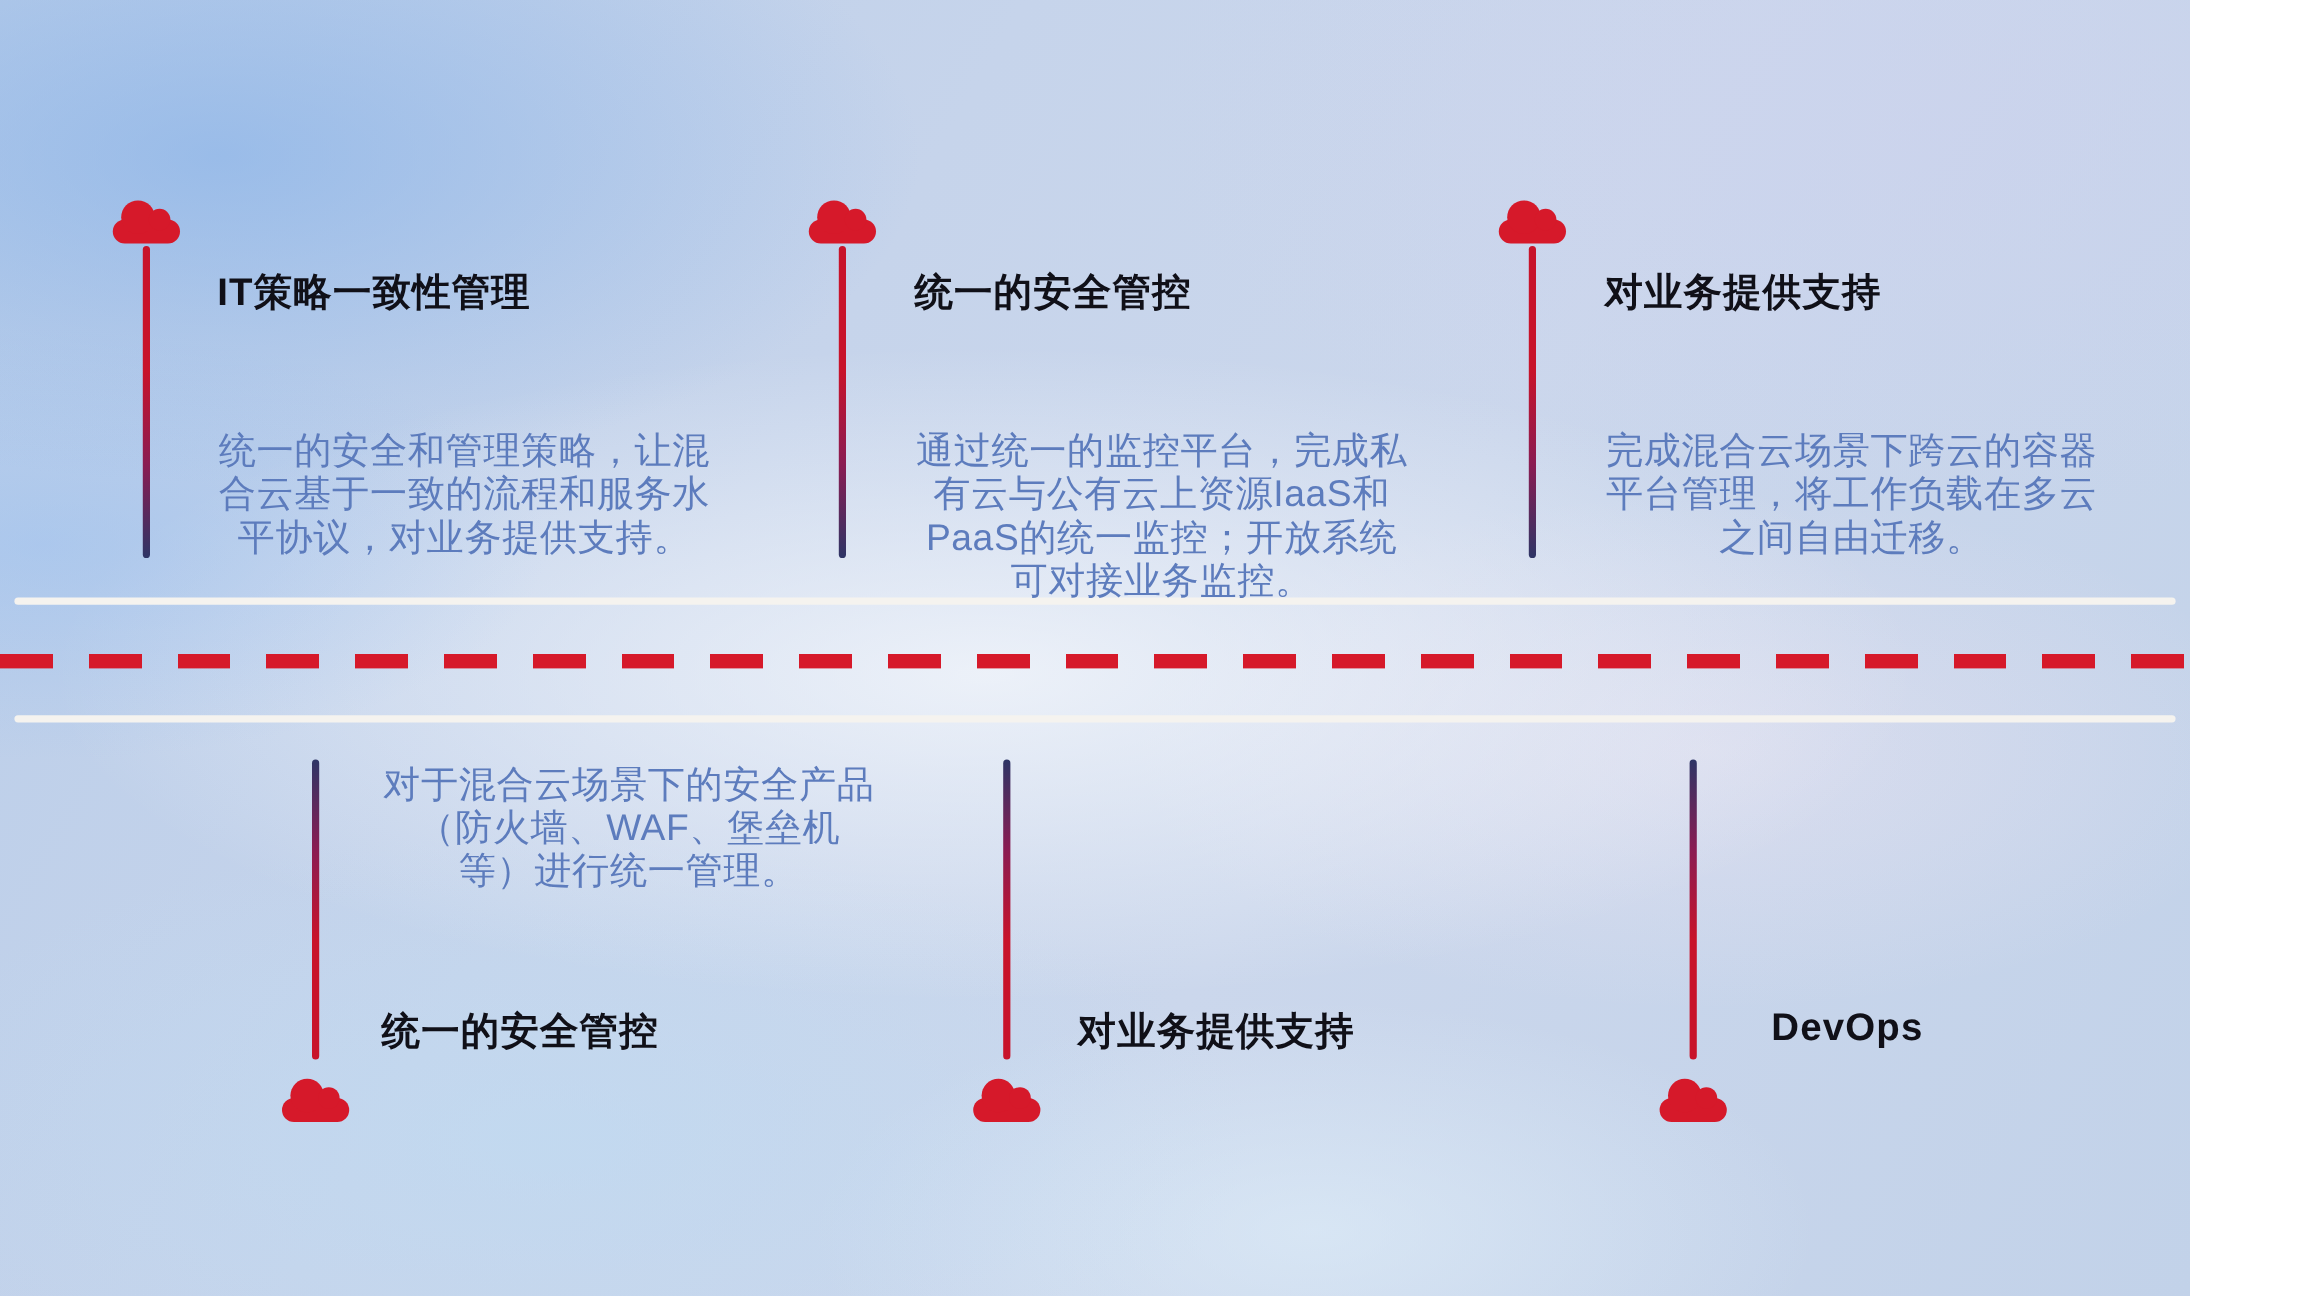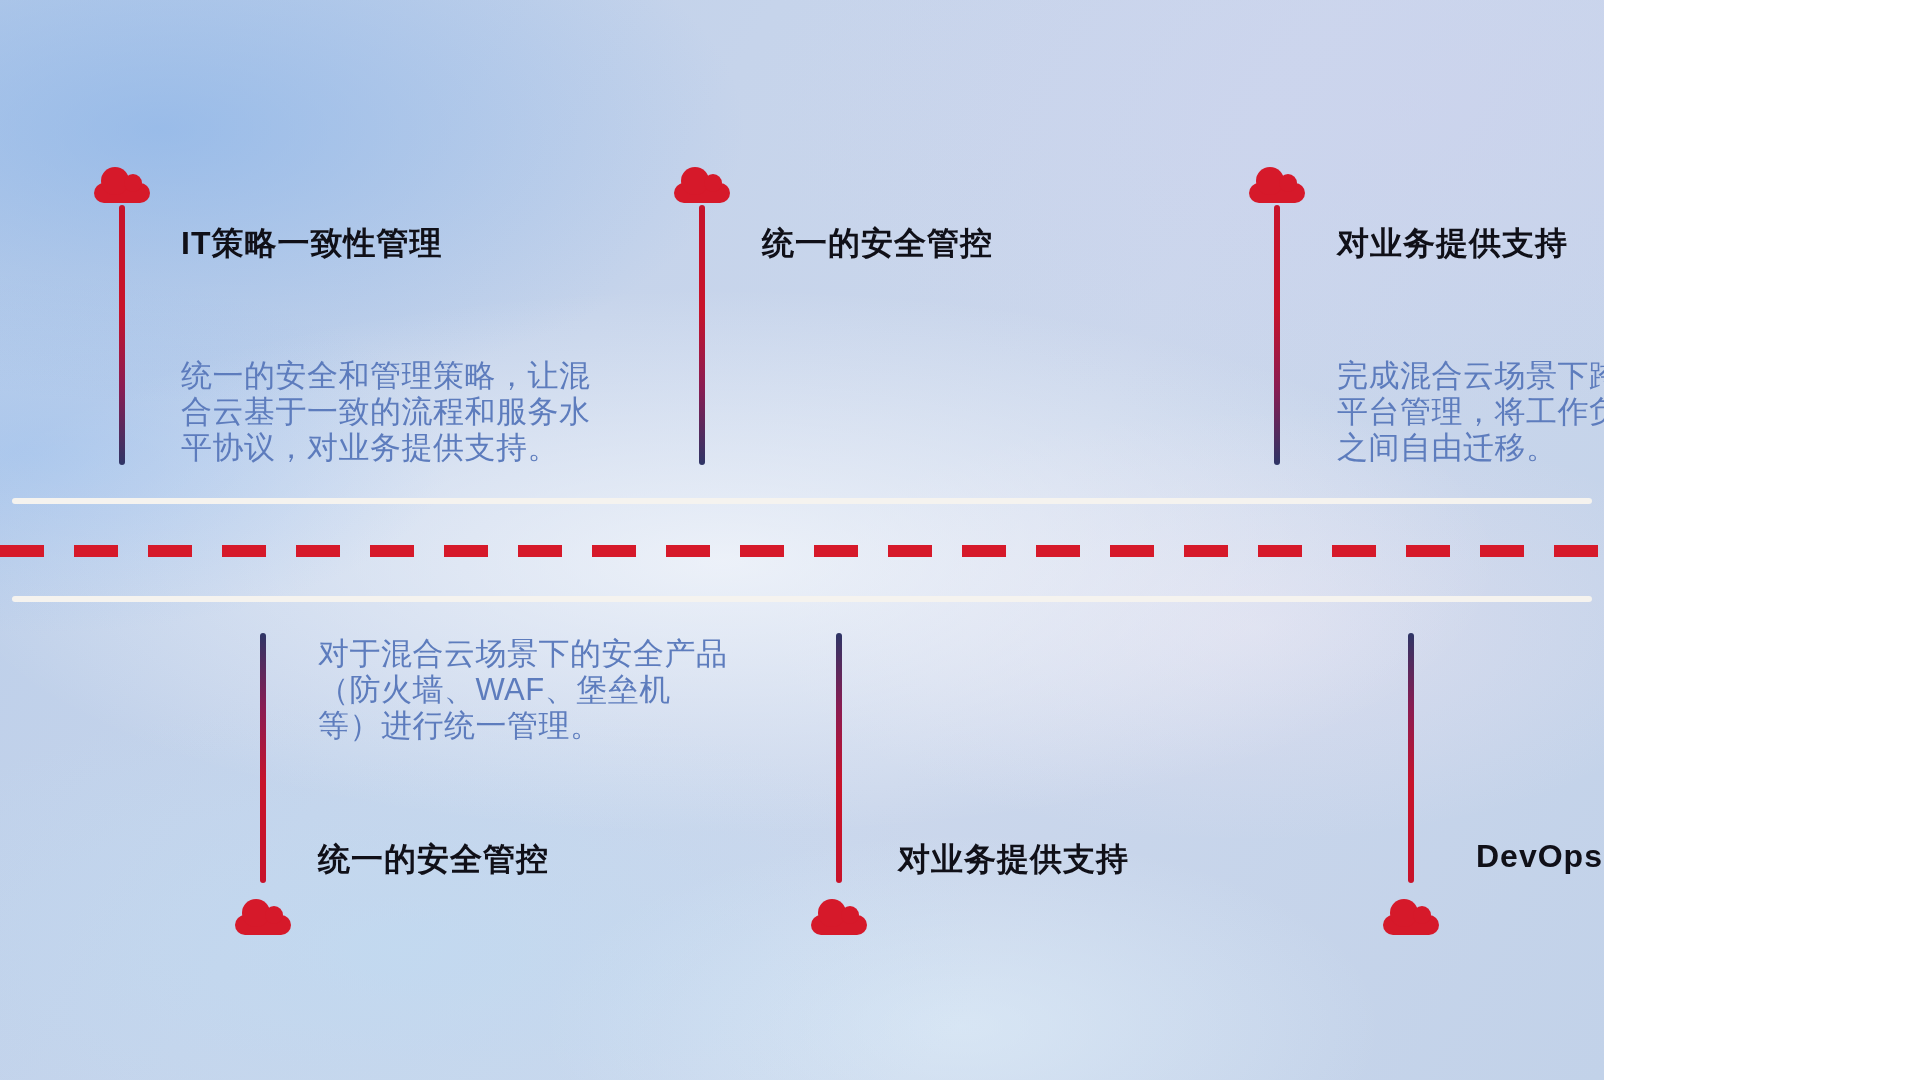--- a/index.html
+++ b/index.html
@@ -2,32 +2,33 @@
 <html style="--cloud-red: #d6192a; --dash-red: #d6192a; --line-red: #c8132a; --line-navy: #2e3566; --title-text: #101018; --description-text: #5d7cbd; --road-white: #f5f3ef;"><head>
 <meta charset="utf-8">
 <style>
   html, body {
     margin: 0;
     padding: 0;
     font-family: "Liberation Sans", "DejaVu Sans", sans-serif;
   }
   .stage {
     position: relative;
-    width: 1604px;
+    width: 1825px;
     height: 1080px;
     overflow: hidden;
     background:
       radial-gradient(900px 420px at 10% 12%, rgba(130,175,232,0.60), rgba(130,175,232,0) 65%),
       radial-gradient(700px 300px at 2% 42%, rgba(150,190,240,0.45), rgba(150,190,240,0) 60%),
       radial-gradient(1000px 500px at 88% 10%, rgba(205,210,238,0.55), rgba(205,210,238,0) 65%),
       radial-gradient(1200px 420px at 45% 52%, rgba(248,250,253,0.75), rgba(248,250,253,0) 65%),
       radial-gradient(800px 360px at 78% 58%, rgba(236,229,242,0.50), rgba(236,229,242,0) 60%),
       radial-gradient(900px 400px at 25% 88%, rgba(190,220,243,0.55), rgba(190,220,243,0) 65%),
       radial-gradient(700px 320px at 60% 95%, rgba(225,240,250,0.60), rgba(225,240,250,0) 60%),
       linear-gradient(120deg, #b9cde9 0%, #c6d4eb 35%, #cbd7ec 60%, #c2d2e9 100%);
+    text-align: center;
   }
 
   
   .road-line {
     position: absolute;
     left: 12px;
     right: 12px;
     height: 6px;
     border-radius: 3px;
     background: var(--road-white, #f5f3ef);
@@ -125,20 +126,21 @@
   <div class="road-line bottom"></div>
 
   <div class="cloud" style="left:94px; top:183px;"></div>
   <div class="vline from-top" style="left:119px; top:205px; height:260px;"></div>
   <div class="title" style="left:181px; top:222px;">IT策略一致性管理</div>
   <div class="desc" style="left:181px; top:358px;">统一的安全和管理策略，让混合云基于一致的流程和服务水平协议，对业务提供支持。</div>
 
   <div class="cloud" style="left:674px; top:183px;"></div>
   <div class="vline from-top" style="left:699px; top:205px; height:260px;"></div>
   <div class="title" style="left:762px; top:222px;">统一的安全管控</div>
+  <div class="desc" style="left:762px; top:358px;">通过统一的监控平台，完成私有云与公有云上资源IaaS和PaaS的统一监控；开放系统可对接业务监控。</div>
 
   <div class="cloud" style="left:1249px; top:183px;"></div>
   <div class="vline from-top" style="left:1274px; top:205px; height:260px;"></div>
   <div class="title" style="left:1337px; top:222px;">对业务提供支持</div>
   <div class="desc" style="left:318px; top:636px;">对于混合云场景下的安全产品（防火墙、WAF、堡垒机等）进行统一管理。</div>
 
   <div class="desc" style="left:1337px; top:358px;">完成混合云场景下跨云的容器平台管理，将工作负载在多云之间自由迁移。</div>
   <div class="title" style="left:318px; top:838px;">统一的安全管控</div>
   <div class="vline from-bottom" style="left:260px; top:633px; height:250px;"></div>
   <div class="cloud" style="left:235px; top:915px;"></div>

